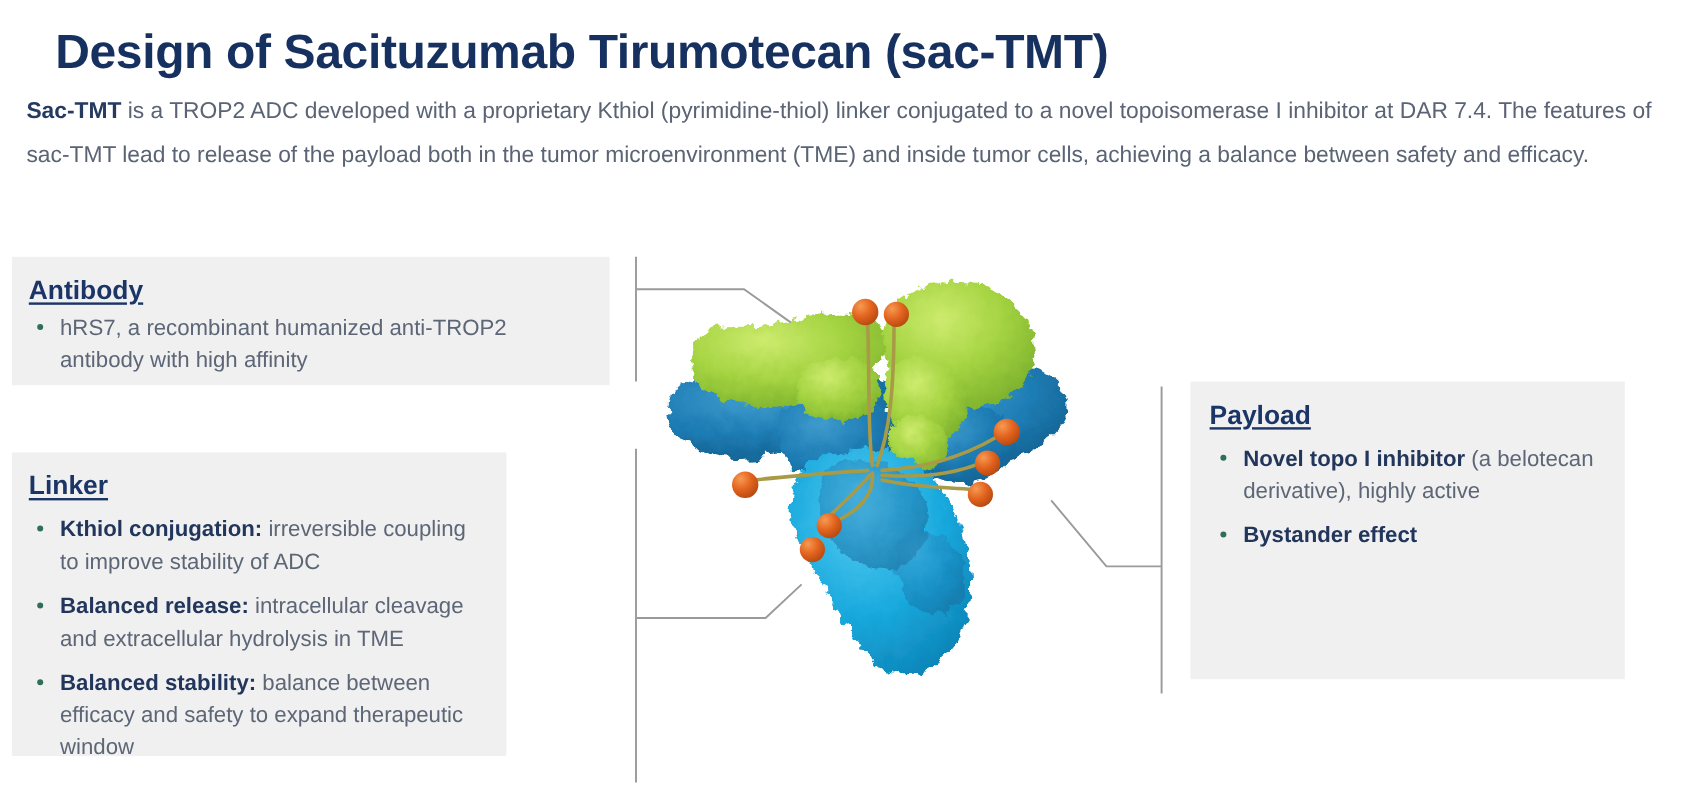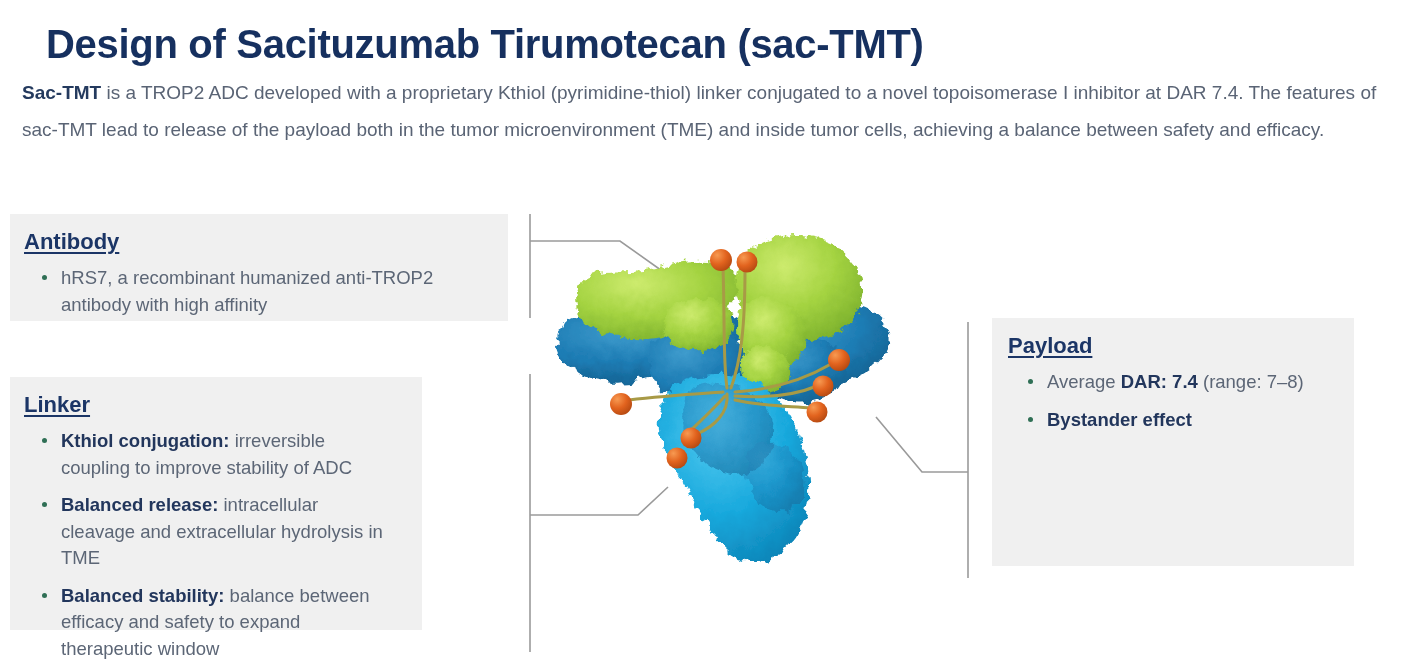--- a/index.html
+++ b/index.html
@@ -22,21 +22,21 @@
   #intro .b{font-weight:bold;color:#243a5e;}
   
   .panel{
     position:absolute;background:#f0f0f0;box-sizing:border-box;
   }
   .panel .head{
     font-size:22px;font-weight:bold;color:#1b3566;
     text-decoration:underline;text-underline-offset:3px;
     line-height:24px;
   }
-  .bullets{margin:11px;padding:0;list-style:none;}
+  .bullets{margin:0;padding:0;list-style:none;}
   .bullets li{
     position:relative;padding-left:26px;
     font-size:18.5px;line-height:26.5px;color:#5c6676;
     margin-top:11px;
   }
   .bullets li .dot{
     position:absolute;left:7px;top:10px;width:5px;height:5px;
     border-radius:50%;background:#2f6f55;
   }
   .bullets li b{font-weight:bold;color:#22365c;}
@@ -84,21 +84,21 @@
     <li>
       <span class="dot"></span><b>Balanced stability:</b><span> balance between efficacy and safety to expand therapeutic window</span>
     </li>
   </ul>
 </div>
 
 <div class="panel" id="panel-payload">
   <div class="head">Payload</div>
   <ul class="bullets">
     <li>
-      <span class="dot"></span><span>Average </span><b>DAR: 7.4</b><span> (range: 7–8)</span>
+      <span class="dot"></span><b>Novel topo I inhibitor</b><span> (a belotecan derivative), highly active</span>
     </li>
     <li>
       <span class="dot"></span><b>Bystander effect</b>
     </li>
   </ul>
 </div>
 
 <svg id="connectors" viewBox="0 0 1418 660">
   <g stroke="#9a9a9a" stroke-width="1.6" fill="none" shape-rendering="geometricPrecision">
 

